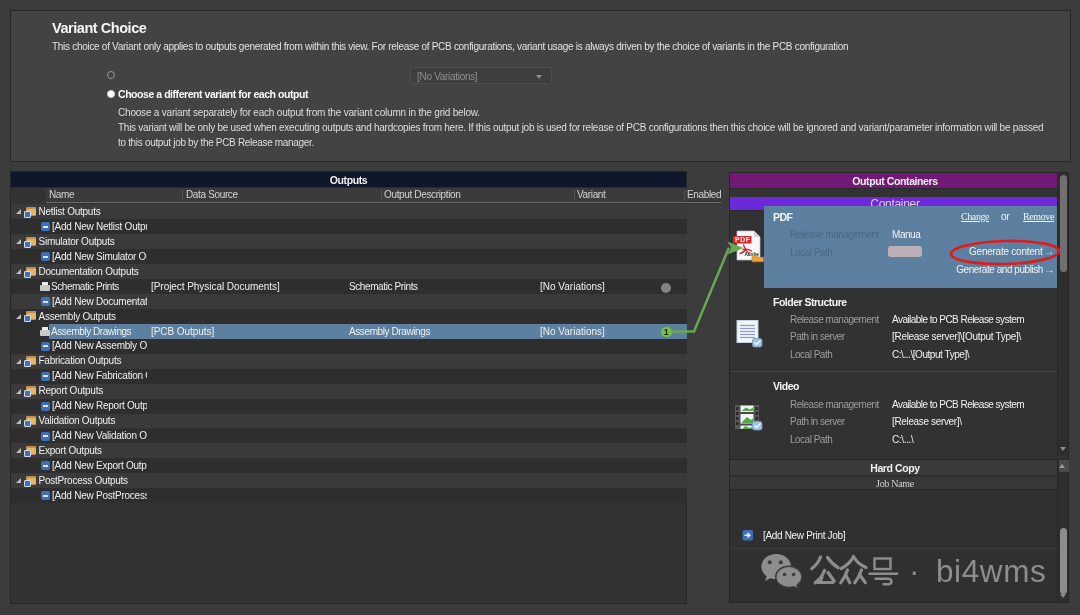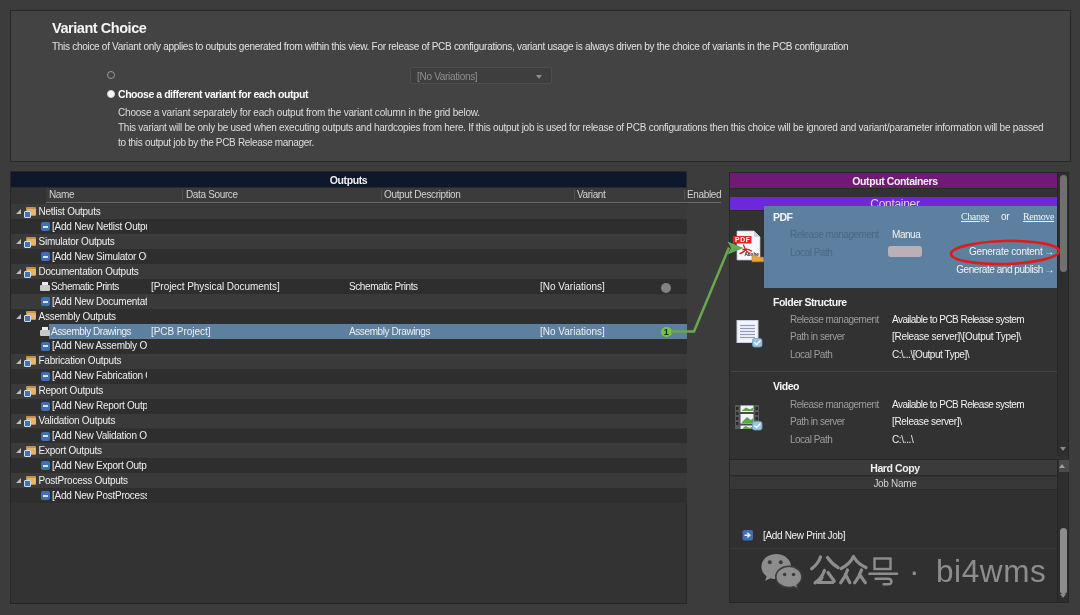--- a/index.html
+++ b/index.html
@@ -82,21 +82,21 @@
 .clabb { position:absolute; font-size:10px; color:#4a6884; letter-spacing:-0.5px; white-space:nowrap; }
 .cval { position:absolute; font-size:10px; color:#f2f2f2; letter-spacing:-0.45px; white-space:nowrap; }
 .cbold { position:absolute; font-size:10.5px; font-weight:bold; color:#f6f6f6;
   letter-spacing:-0.5px; white-space:nowrap; }
 .link { text-decoration:underline;font-family:Liberation Serif, serif; }
 #hchdr { position:absolute; left:0; top:286px; width:330px; height:17px; background:#3b3b3b;
   border-top:1px solid #262626; border-bottom:1px solid #2a2a2a; text-align:center;
   font-size:10.5px; font-weight:bold; color:#f0f0f0; letter-spacing:-0.4px; line-height:17px; }
 #jobname { position:absolute; left:0; top:304px; width:330px; height:13px; background:#383838;
   border-bottom:1px solid #2a2a2a; text-align:center; font-size:10px; color:#d0d0d0;
-  letter-spacing:-0.3px; line-height:13px; }
+  letter-spacing:-0.3px; line-height:13px;font-family:Liberation Serif, serif; }
 #hcbody { position:absolute; left:0; top:317px; width:327px; height:112px; background:#303030; }
 
 
 .sbar { position:absolute; width:11px; background:#2e2e2e; border-left:1px solid #262626; }
 .sbtn { position:absolute; left:1px; width:10px; background:#4a4a4a; }
 .sthumb { position:absolute; left:2px; width:7px; border-radius:3.5px; }
 .sarr { position:absolute; left:2px; width:0; height:0;
   border-left:3.5px solid transparent; border-right:3.5px solid transparent; }
 
 
@@ -201,21 +201,21 @@
       </div>
       <div class="rtxt" style="left:27.5px">Assembly Outputs</div>
     </div>
 <div class="trow sel" style="top:323.92px">
       <div class="selband"></div>
       <div class="prt" style="left:29px;top:3px">
         <div class="prt1"></div>
         <div class="prt2"></div>
       </div>
       <div class="rtxt" style="left:40px;letter-spacing:-0.45px">Assembly Drawings</div>
-      <div class="rtxt" style="left:140px;letter-spacing:-0.05px">[PCB Project]</div>
+      <div class="rtxt" style="left:140px;letter-spacing:-0.05px">[PCB Outputs]</div>
       <div class="rtxt" style="left:338px;letter-spacing:-0.4px">Assembly Drawings</div>
       <div class="rtxt" style="left:529px;letter-spacing:0px">[No Variations]</div>
       <div class="ncirc">1</div>
     </div>
 <div class="trow dk" style="top:338.86px">
       <div class="addic" style="left:30px;top:3px">
         <div class="bar"></div>
       </div>
       <div class="rtxt clip" style="left:41px">[Add New Assembly Output]</div>
     </div>

